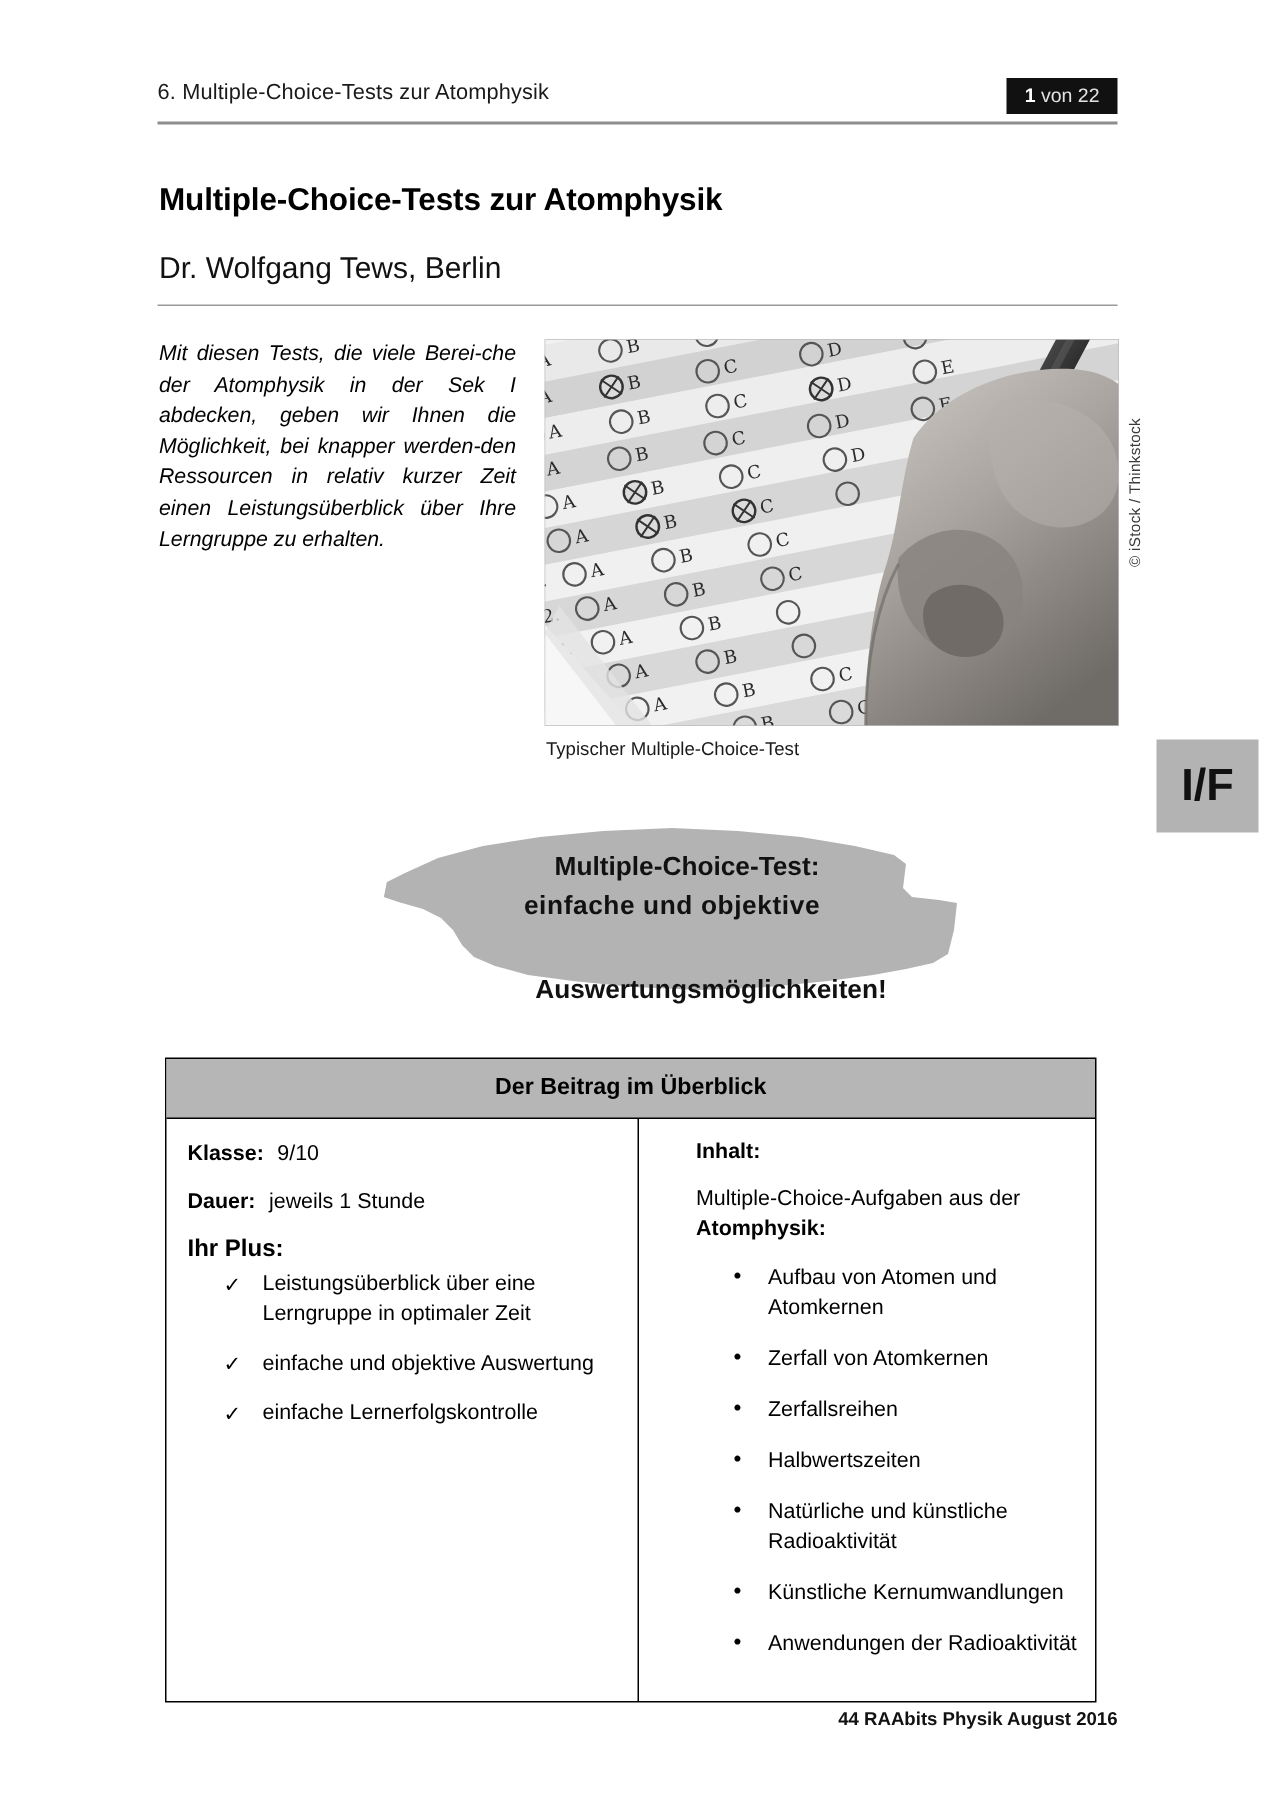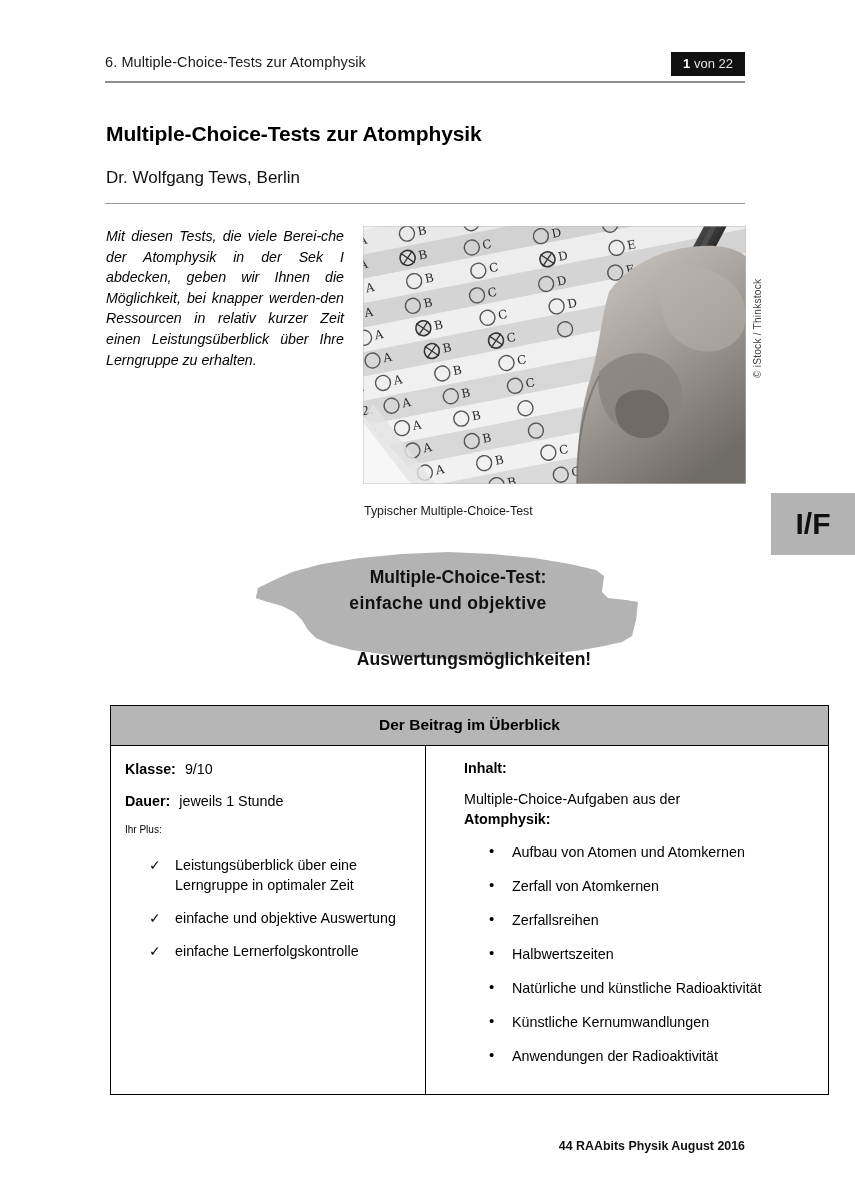--- a/index.html
+++ b/index.html
@@ -76,21 +76,21 @@
     top: 122px;
     font-size: 21px;
     font-weight: bold;
     letter-spacing: -0.1px;
     color: #000;
   }
   .doc-author {
     position: absolute;
     left: 106px;
     top: 168px;
-    font-size: 17px;
+    font-size: 20px;
     color: #111;
   }
   .rule-title {
     position: absolute;
     left: 105px;
     top: 203px;
     width: 640px;
     height: 1px;
     background: #9a9a9a;
   }
@@ -120,41 +120,40 @@
     overflow: hidden;
     background: #d9d9d9;
   }
   .photo svg { display: block; }
   .photo-caption {
     position: absolute;
     left: 364px;
     top: 492px;
     font-size: 12.4px;
     color: #1a1a1a;
-    margin-top: 12px;
   }
   .photo-credit {
     position: absolute;
     left: 752px;
     top: 378px;
     width: 120px;
     font-size: 10.2px;
     color: #3a3a3a;
     transform: rotate(-90deg);
     transform-origin: 0 0;
     white-space: nowrap;
     letter-spacing: 0.2px;
   }
 
   
   .if-badge {
     position: absolute;
     left: 771px;
     top: 493px;
-    width: 84px;
+    width: 68px;
     height: 62px;
     background: #b3b3b3;
     display: flex;
     align-items: center;
     justify-content: center;
     font-size: 30px;
     font-weight: bold;
     color: #111;
     letter-spacing: 0px;
   }
@@ -189,21 +188,21 @@
   }
   .bl1 { text-align: center; padding-left: 20px; }
   .bl2 { text-align: center; padding-left: 0px; letter-spacing: 0.4px;}
   .bl3 { text-align: center; padding-left: 52px; margin-top: 30px; }
 
   
   .ov-table {
     position: absolute;
     left: 110px;
     top: 705px;
-    width: 719px;
+    width: 621px;
     border: 1px solid #000;
     box-sizing: border-box;
     background: #fff;
   }
   .ov-head {
     background: #b6b6b6;
     border-bottom: 1px solid #000;
     text-align: center;
     font-size: 15.5px;
     font-weight: bold;
@@ -229,23 +228,23 @@
   }
   .kv {
     font-size: 14.3px;
     line-height: 19px;
     margin-bottom: 13px;
     color: #000;
   }
   .kv b { font-weight: bold; }
   .kv .sp { display: inline-block; width: 9px; }
   .lbl-plus {
-    font-size: 10px;
-    font-weight: normal;
-    margin-bottom: 20px;
+    font-size: 16px;
+    font-weight: bold;
+    margin-bottom: 4px;
   }
   ul.checks, ul.dots {
     list-style: none;
     margin: 0;
     padding: 0;
   }
   ul.checks li {
     position: relative;
     padding-left: 50px;
     font-size: 14.3px;

